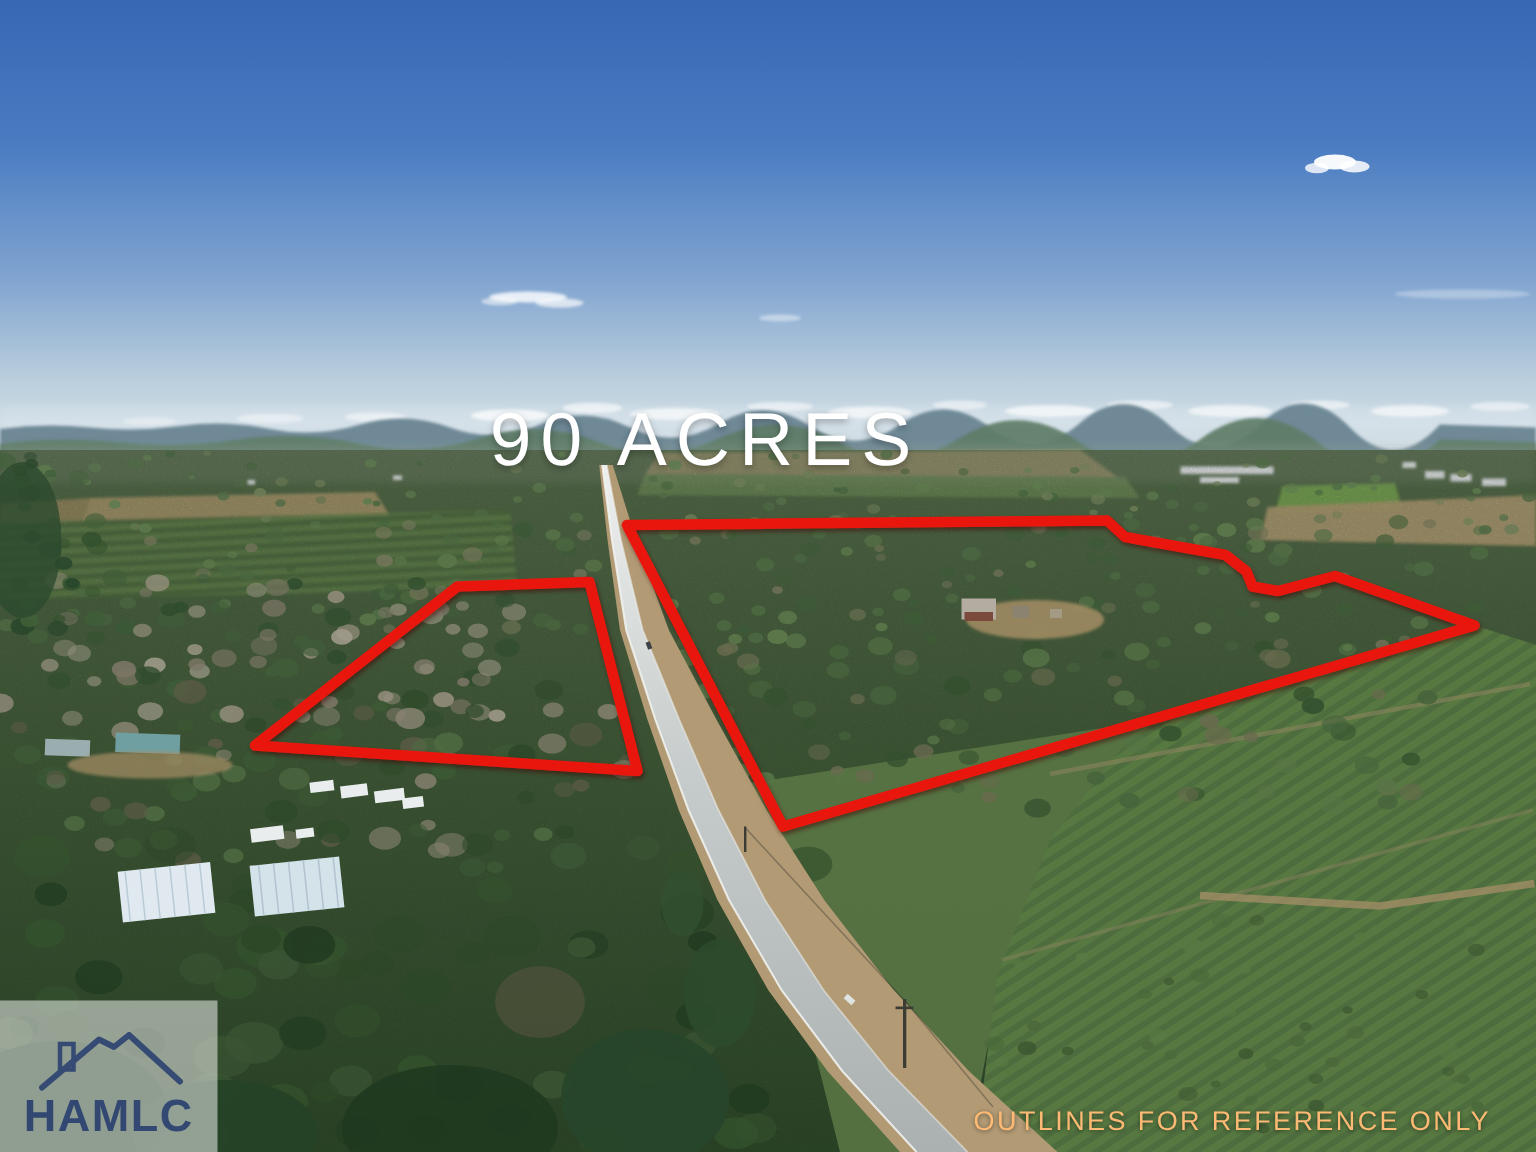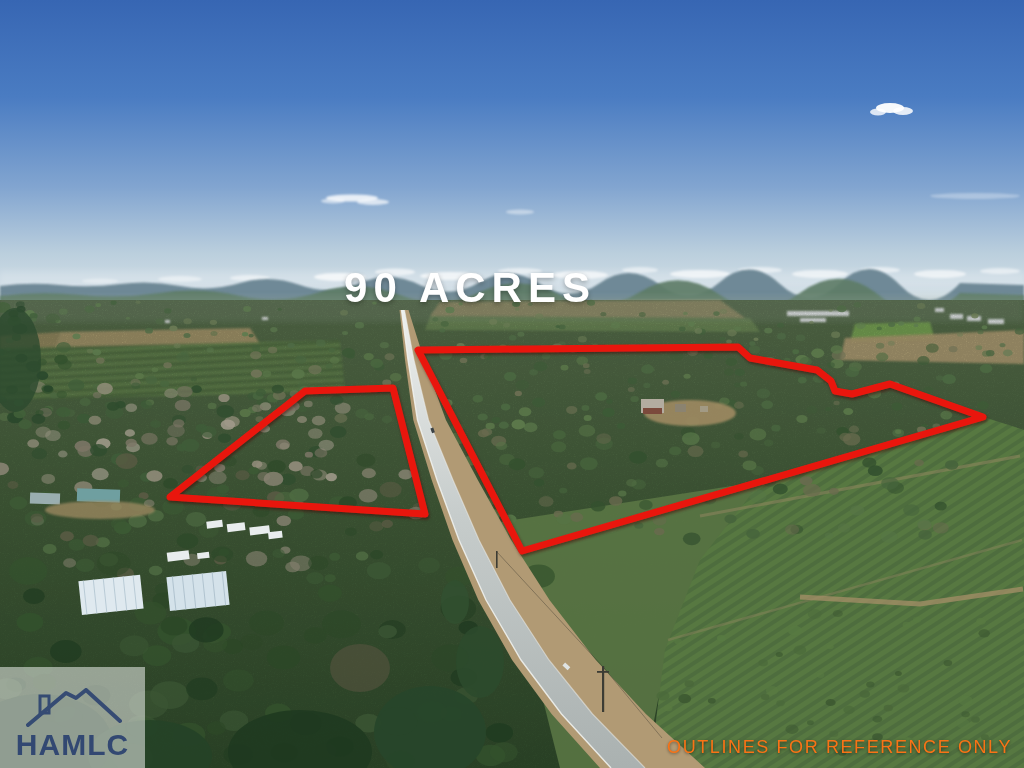--- a/index.html
+++ b/index.html
@@ -4,25 +4,25 @@
 <style>
   html,body{margin:0;padding:0;background:#222;}
   .stage{
     position:relative;width:1024px;height:768px;overflow:hidden;
     font-family:"Liberation Sans", sans-serif;
     -webkit-font-smoothing:antialiased;
   }
   .stage svg.scene{position:absolute;left:0;top:0;}
   .acreage{
     position:absolute;left:325px;top:264px;width:290px;text-align:center;
-    color:#ffffff;font-size:42px;font-weight:700;letter-spacing:6px;
+    color:#ffffff;font-size:50px;font-weight:400;letter-spacing:6px;
     text-shadow:0 2px 5px rgba(0,0,0,.30);white-space:nowrap;
   }
   .disclaimer{
-    position:absolute;right:12px;top:737px;color:#f97316;font-size:18px;
+    position:absolute;right:30px;top:737px;color:#fdba74;font-size:18px;
     letter-spacing:1.6px;text-shadow:0 1px 3px rgba(0,0,0,.45);white-space:nowrap;text-align:right;
   }
   .watermark{
     position:absolute;left:0;top:643px;width:145px;height:125px;
     background:rgba(255,255,255,.50);
     display:flex;flex-direction:column;align-items:center;margin-top:24px;
   }
   .watermark .roof{margin-top:16px;opacity:.85;}
   .watermark .brand{
     margin-top:1px;font-size:30px;font-weight:700;letter-spacing:1px;

